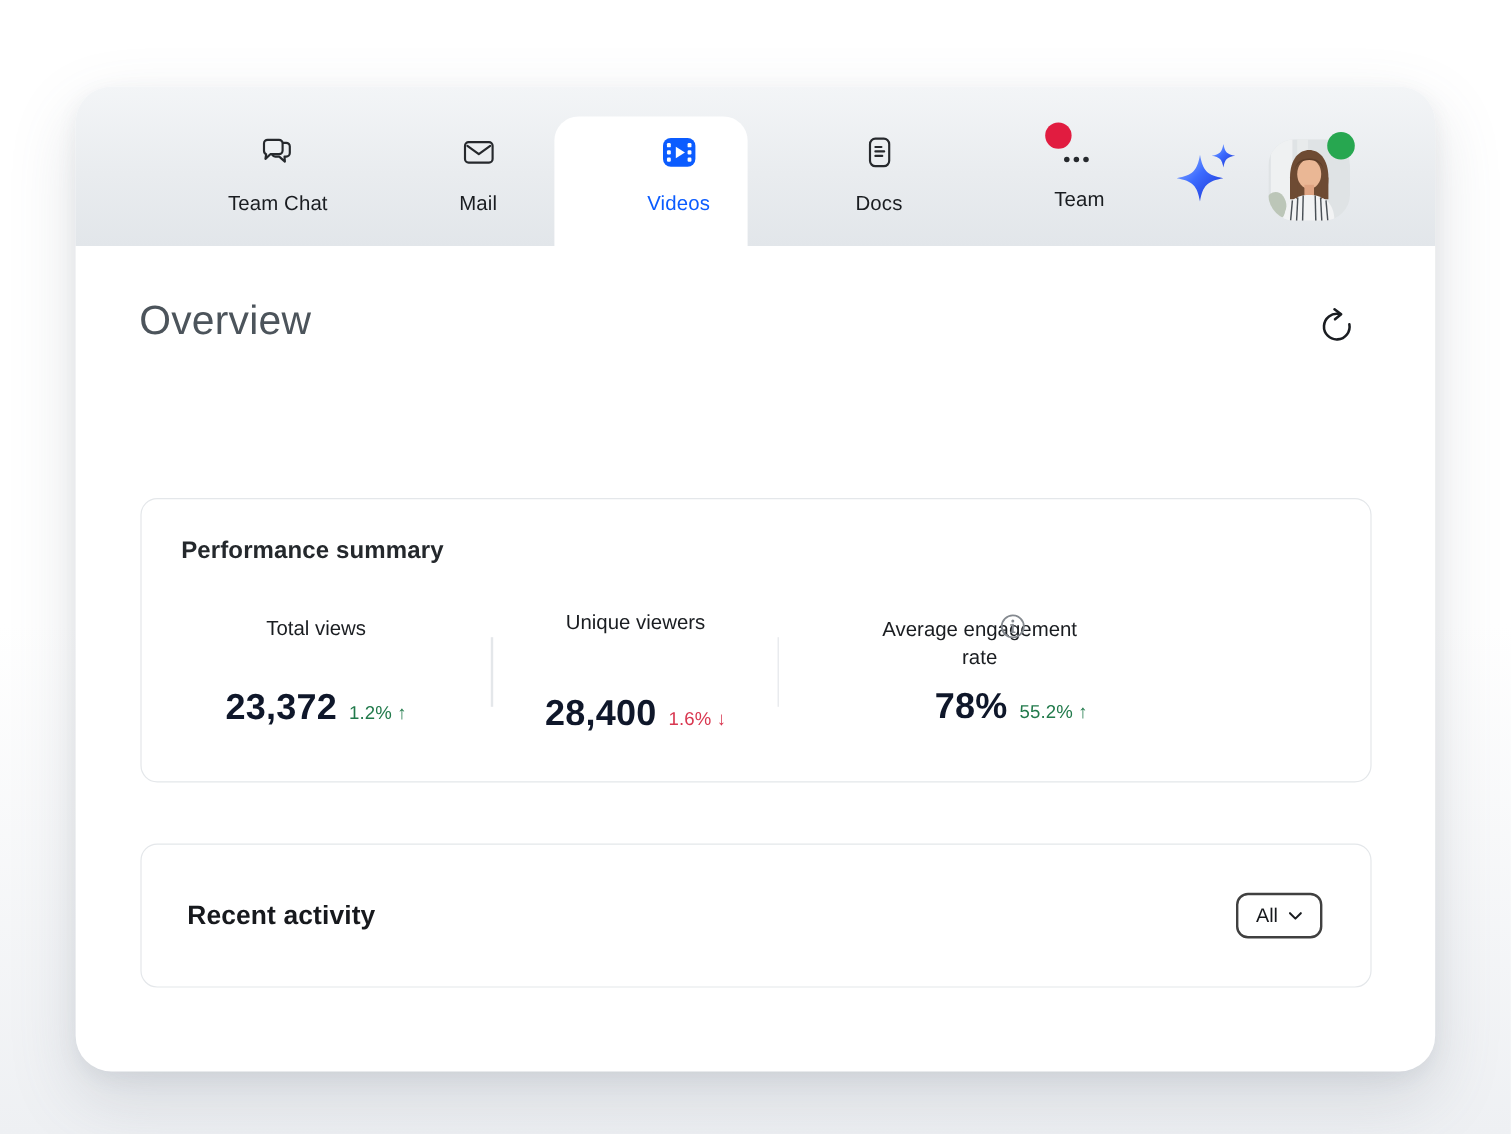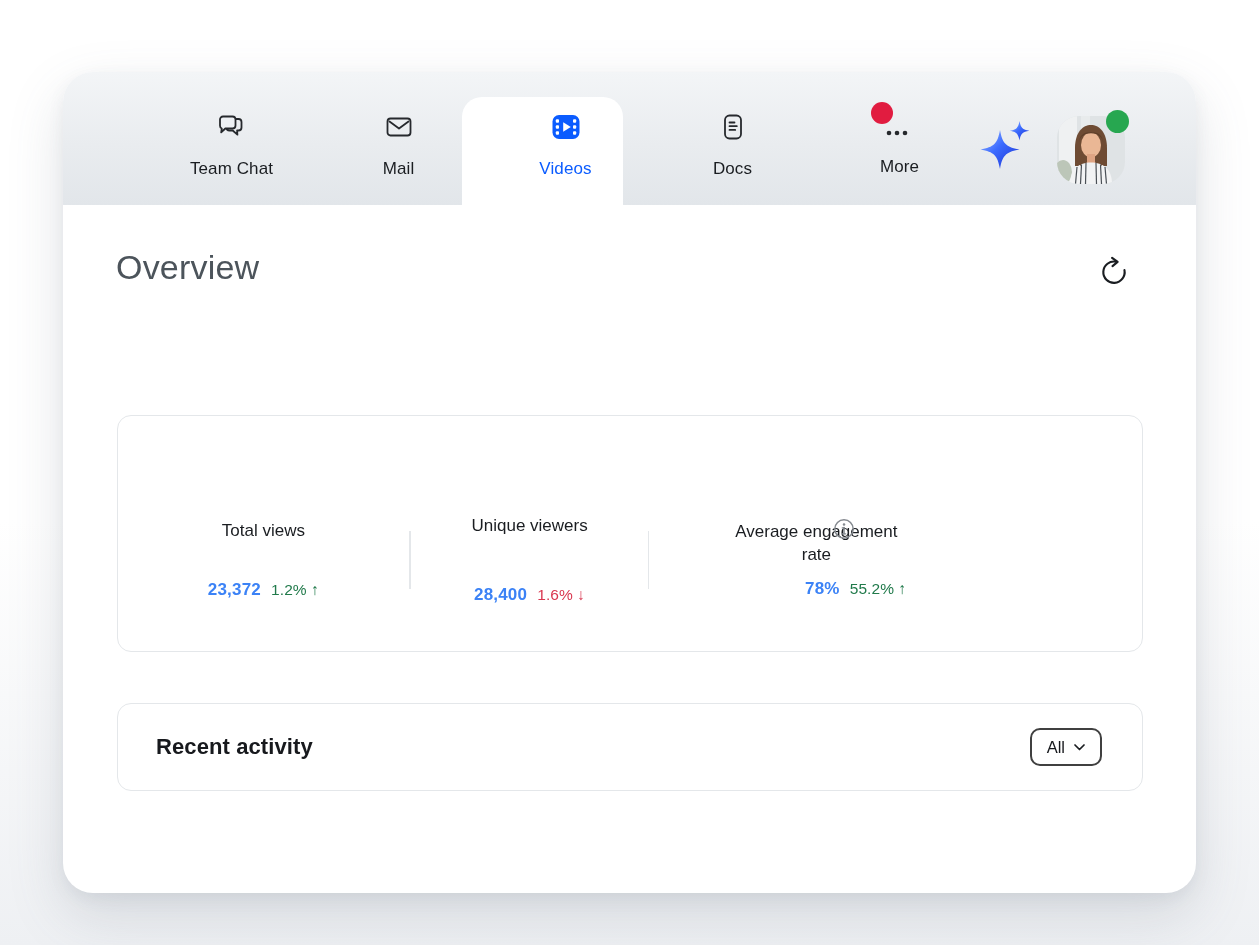--- a/index.html
+++ b/index.html
@@ -43,28 +43,28 @@
     border:1px solid #e4e7ea; border-radius:14px; }
   .perf-card { top:343px; height:237px; }
   .perf-title { position:absolute; left:33px; top:32px; font-size:20px; font-weight:700;
     color:#24282c; letter-spacing:0.1px; }
   .metrics-row { position:absolute; left:0; right:0; top:84px; height:120px;
     display:flex; align-items:center; }
   .metric { display:flex; flex-direction:column; align-items:center; gap:13px; position:relative; }
   .m0 { flex-basis:28.4%;gap:38px; } .m1 { flex-basis:23.3%; } .m2 { flex-basis:23.2%;gap:48px; } .m3 { flex-basis:25.1%;align-items:flex-end; }
   .metric .m-label { font-size:17px; color:#1a1d21; text-align:center; line-height:1.3; max-width:180px; }
   .metric .m-valrow { display:flex; align-items:baseline; gap:10px; }
-  .metric .m-value { font-size:17px; font-weight:700; color:#3b82f6; letter-spacing:0.2px; }
+  .metric .m-value { font-size:30px; font-weight:700; color:#0f172a; letter-spacing:0.2px; }
   .delta { font-size:15.5px; letter-spacing:0.1px; }
   .delta.up { color:#217a4b; } .delta.down { color:#d93750; }
   .vdivider { width:1px; height:58px; background:#e4e7ea; align-self:center; }
   .info-btn { position:absolute; top:-4px; right:50px; width:24px; height:24px;
     background:none; border:none; cursor:pointer; padding:0; }
 
-  .recent-card { top:631px; height:88px; display:flex; align-items:center;
+  .recent-card { top:631px; height:120px; display:flex; align-items:center;
     justify-content:space-between; padding:0 40px 0 38px; }
   .recent-title { font-size:22px; font-weight:700; color:#17191d; letter-spacing:0.1px; }
   .all-btn { display:flex; align-items:center; gap:9px; height:38px; padding:0 15px;
     background:#fff; border:2px solid #404040; border-radius:10px; cursor:pointer;
     font-family:inherit; font-size:16.5px; color:#17191d; }
 </style>
 </head>
 <body>
 
 <div class="window">
@@ -125,21 +125,21 @@
         <span class="more-wrap">
           <span class="icn">
             <svg width="34" height="30" viewBox="0 0 34 30">
               <circle cx="6" cy="21" r="2.3" fill="#26292d"></circle>
               <circle cx="14" cy="21" r="2.3" fill="#26292d"></circle>
               <circle cx="22" cy="21" r="2.3" fill="#26292d"></circle>
             </svg>
           </span>
           <span class="badge"></span>
         </span>
-        <span class="lbl">More</span>
+        <span class="lbl">Team</span>
       </div>
     </div>
 
     <div class="nav-right">
       <span style="cursor:pointer;">
         <svg width="54" height="60" viewBox="0 0 54 60">
           <defs>
             <linearGradient id="spg" x1="0" y1="0" x2="1" y2="1">
               <stop offset="0" stop-color="#9dbdff"></stop>
               <stop offset="0.45" stop-color="#3c6bff"></stop>
@@ -189,20 +189,21 @@
   <button class="refresh-btn">
     <span>
       <svg width="32" height="32" viewBox="0 0 30 30" fill="none">
         <path d="M16.9,6.3 A10,10 0 1 0 24.8,14.2" stroke="#1a1d21" stroke-width="2" stroke-linecap="round"></path>
         <path d="M13.2,2.6 L18.4,6.5 L13.6,10.4" stroke="#1a1d21" stroke-width="2" stroke-linecap="round" stroke-linejoin="round" fill="none"></path>
       </svg>
     </span>
   </button>
 
   <div class="card perf-card">
+    <div class="perf-title">Performance summary</div>
 
     <div class="metrics-row">
 
       <div class="metric m0">
         <span class="m-label">Total views</span>
         <span class="m-valrow">
           <span class="m-value">23,372</span>
           <span class="delta up"><span>1.2%</span> <span>↑</span></span>
         </span>
       </div>

